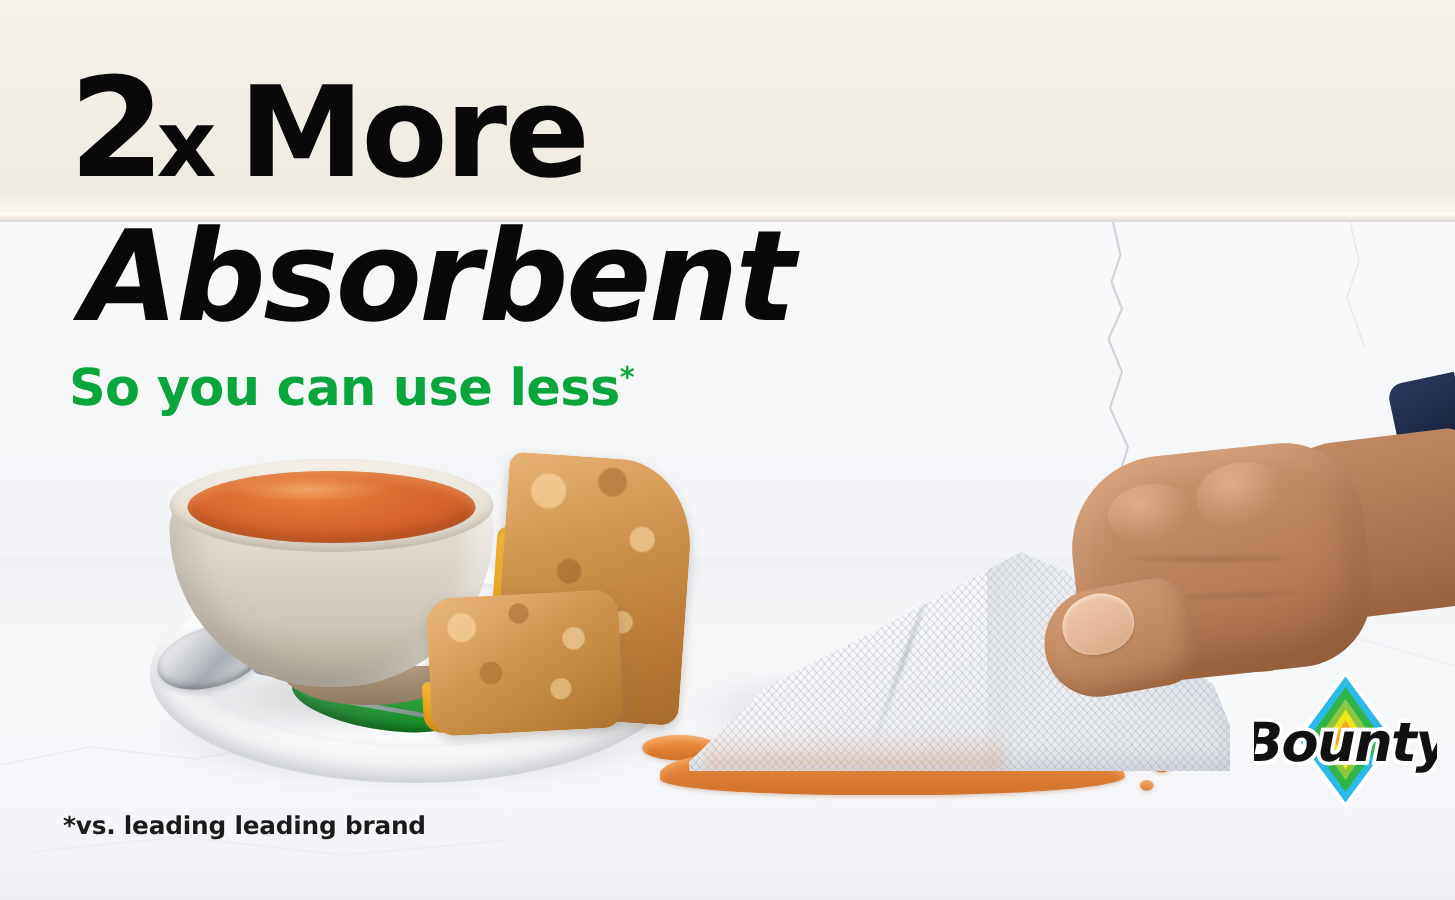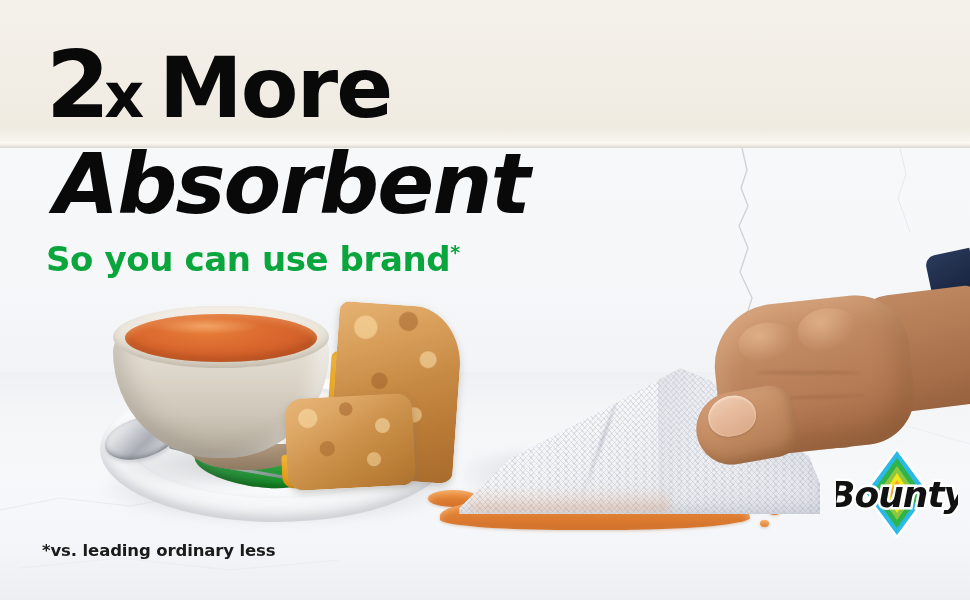--- a/index.html
+++ b/index.html
@@ -386,24 +386,24 @@
     </div>
     <div class="finger f1"></div>
     <div class="finger f2"></div>
     <div class="hand thumb"></div>
     <div class="hand thumbnail"></div>
   </div>
 
   <div class="copy">
     <div class="hl hl1"><span class="big">2</span><span class="xs">x</span><span class="mo">More</span></div>
     <div class="hl hl2">Absorbent</div>
-    <div class="sub"><span>So you can use brand</span><sup>*</sup></div>
+    <div class="sub"><span>So you can use less</span><sup>*</sup></div>
   </div>
 
-  <div class="fineprint">*vs. leading ordinary less</div>
+  <div class="fineprint">*vs. leading leading brand</div>
 
   <div class="logo">
     <svg width="122" height="96" viewBox="0 0 122 96">
       <g>
         <polygon points="61,2 96,48 61,94 26,48" fill="#ffffff"></polygon>
         <polygon points="61,6 92,48 61,90 30,48" fill="#2BB9E8"></polygon>
         <polygon points="61,13 86,48 61,83 36,48" fill="#2FB44A"></polygon>
         <polygon points="61,21 80,48 61,75 42,48" fill="#8DC63F"></polygon>
         <polygon points="61,28 74,48 61,68 48,48" fill="#F2E51C"></polygon>
         <polygon points="61,35 69,48 61,61 53,48" fill="#F5A623"></polygon>

